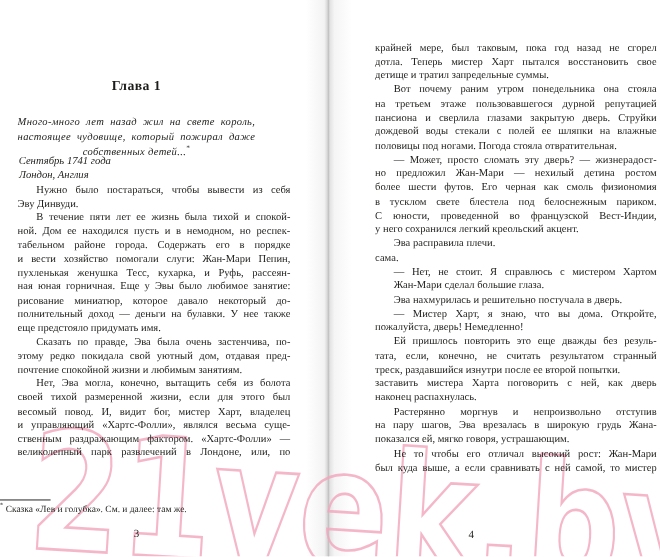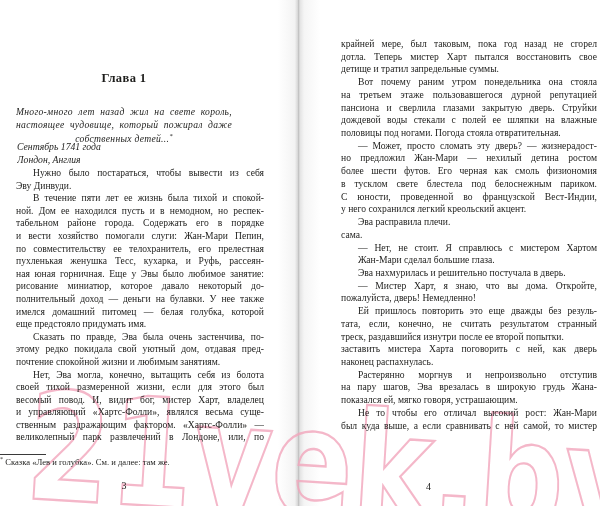--- a/index.html
+++ b/index.html
@@ -91,26 +91,24 @@
     <div class="bline end">Сентябрь 1741 года</div>
     <div class="bline end">Лондон, Англия</div>
   </div>
   <div class="body-text">
       <div class="bline ind">Нужно было постараться, чтобы вывести из себя</div>
       <div class="bline end">Эву Динвуди.</div>
       <div class="bline ind">В течение пяти лет ее жизнь была тихой и спокой-</div>
       <div class="bline">ной. Дом ее находился пусть и в немодном, но респек-</div>
       <div class="bline">табельном районе города. Содержать его в порядке</div>
       <div class="bline">и вести хозяйство помогали слуги: Жан-Мари Пепин,</div>
-      <div class="bline">по совместительству ее телохранитель, его прелестная</div>
       <div class="bline">пухленькая женушка Тесс, кухарка, и Руфь, рассеян-</div>
       <div class="bline">ная юная горничная. Еще у Эвы было любимое занятие:</div>
       <div class="bline">рисование миниатюр, которое давало некоторый до-</div>
       <div class="bline">полнительный доход — деньги на булавки. У нее также</div>
-      <div class="bline">имелся домашний питомец — белая голубка, которой</div>
       <div class="bline end">еще предстояло придумать имя.</div>
       <div class="bline ind">Сказать по правде, Эва была очень застенчива, по-</div>
       <div class="bline">этому редко покидала свой уютный дом, отдавая пред-</div>
       <div class="bline end">почтение спокойной жизни и любимым занятиям.</div>
       <div class="bline ind">Нет, Эва могла, конечно, вытащить себя из болота</div>
       <div class="bline">своей тихой размеренной жизни, если для этого был</div>
       <div class="bline">весомый повод. И, видит бог, мистер Харт, владелец</div>
       <div class="bline">и управляющий «Хартс-Фолли», являлся весьма суще-</div>
       <div class="bline">ственным раздражающим фактором. «Хартс-Фолли» —</div>
       <div class="bline">великолепный парк развлечений в Лондоне, или, по</div>

